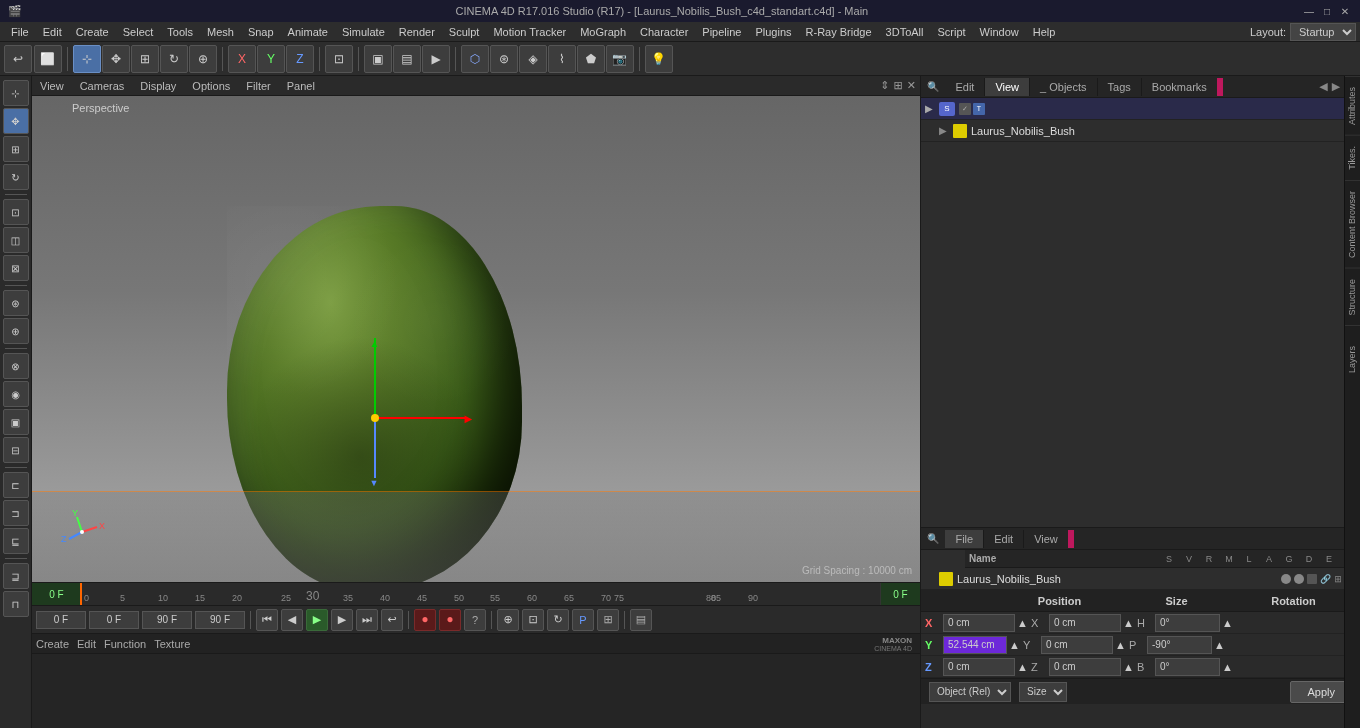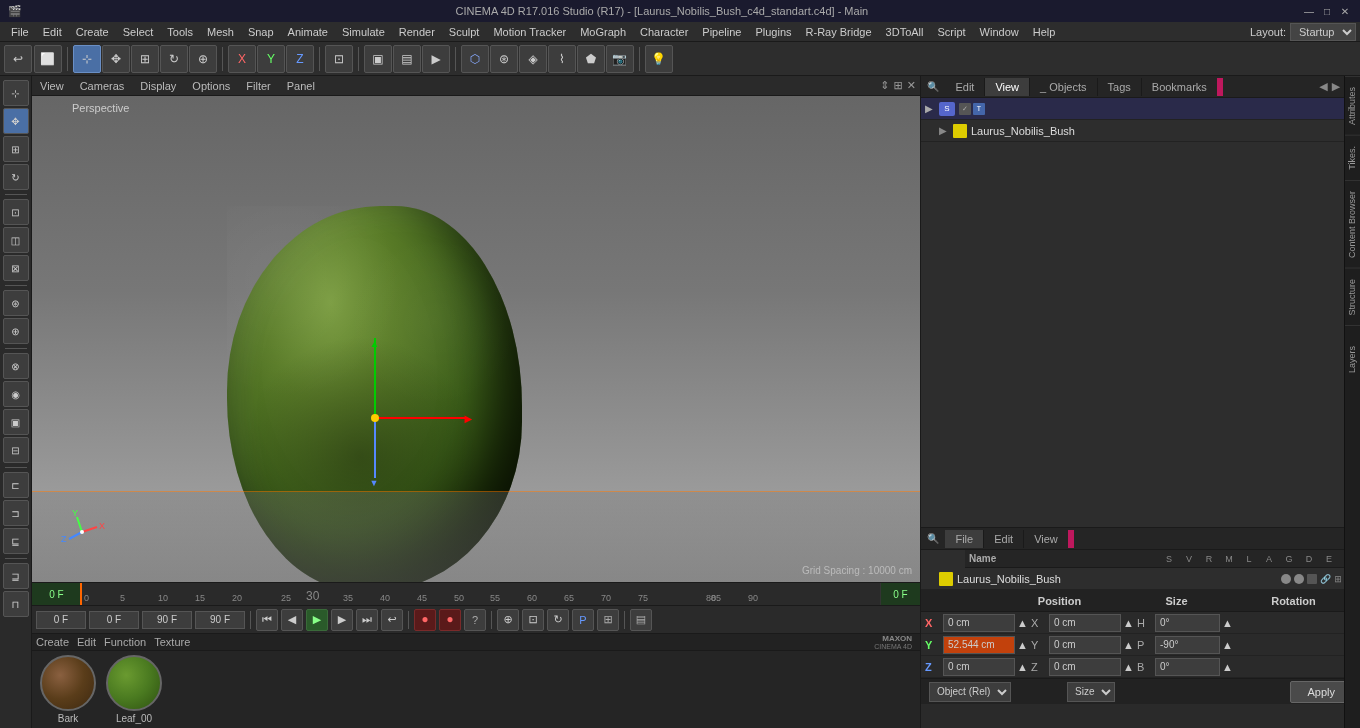--- a/index.html
+++ b/index.html
@@ -252,21 +252,21 @@
           <span style="position:absolute; left:187px; color:#888; font-size:9px;margin-left:12px;">25</span>
           <span style="position:absolute; left:224px; color:#888; font-size:12px;">30</span>
           <span style="position:absolute; left:261px; color:#888; font-size:9px;">35</span>
           <span style="position:absolute; left:298px; color:#888; font-size:9px;">40</span>
           <span style="position:absolute; left:335px; color:#888; font-size:9px;">45</span>
           <span style="position:absolute; left:372px; color:#888; font-size:9px;">50</span>
           <span style="position:absolute; left:408px; color:#888; font-size:9px;">55</span>
           <span style="position:absolute; left:445px; color:#888; font-size:9px;">60</span>
           <span style="position:absolute; left:482px; color:#888; font-size:9px;">65</span>
           <span style="position:absolute; left:519px; color:#888; font-size:9px;">70</span>
-          <span style="position:absolute; left:556px; color:#888; font-size:9px;">75</span>
+          <span style="position:absolute; left:532px; color:#888; font-size:9px;">75</span>
           <span style="position:absolute; left:624px; color:#888; font-size:9px;">80</span>
           <span style="position:absolute; left:629px; color:#888; font-size:9px;">85</span>
           <span style="position:absolute; left:666px; color:#888; font-size:9px;">90</span>
         </div>
 
         <div style="position:absolute; right:0; top:0; width:40px; height:100%; background:#1e3a1e; border-left:1px solid #333; display:flex; align-items:center; justify-content:center;">
           <span style="color:#88ff88; font-size:10px;">0 F</span>
         </div>
       </div>
     </div>
@@ -302,30 +302,20 @@
         <span style="color:#aaa; font-size:11px; cursor:pointer;">Create</span>
         <span style="color:#aaa; font-size:11px; cursor:pointer;">Edit</span>
         <span style="color:#aaa; font-size:11px; cursor:pointer;">Function</span>
         <span style="color:#aaa; font-size:11px; cursor:pointer;">Texture</span>
 
         <div style="margin-left:auto; display:flex; flex-direction:column; align-items:flex-end; margin-right:4px;">
           <span style="color:#888; font-size:8px; font-weight:bold;">MAXON</span>
           <span style="color:#777; font-size:7px;">CINEMA 4D</span>
         </div>
       </div>
-      <div id="mat-area" style="flex:1; display:flex; align-items:center; padding:4px 8px; gap:10px;">
-        <div class="mat-item" style="display:flex; flex-direction:column; align-items:center; cursor:pointer;">
-          <div style="width:56px; height:56px; border-radius:50%; border:2px solid #666; background:radial-gradient(circle at 35% 35%, #8a6040, #5a3d1a, #3d2810); cursor:pointer;"></div>
-          <span style="color:#bbb; font-size:10px; margin-top:2px;">Bark</span>
-        </div>
-        <div class="mat-item" style="display:flex; flex-direction:column; align-items:center; cursor:pointer;">
-          <div style="width:56px; height:56px; border-radius:50%; border:2px solid #666; background:radial-gradient(circle at 35% 35%, #6a9a30, #4a7a20, #2d5010); cursor:pointer;"></div>
-          <span style="color:#bbb; font-size:10px; margin-top:2px;">Leaf_00</span>
-        </div>
-      </div>
     </div>
 
 
   </div>
 
   <div id="right-panel" style="width:440px; display:flex; flex-direction:column; background:#2d2d2d; border-left:1px solid #1a1a1a; position:relative;">
 
     <div style="flex:1; display:flex; flex-direction:column; border-bottom:1px solid #1a1a1a;">
 
       <div style="height:22px; background:#252525; display:flex; align-items:center; border-bottom:1px solid #1a1a1a;">
@@ -420,21 +410,21 @@
           <span style="width:16px; color:#aaa; font-size:11px;">X</span>
           <input type="text" value="0 cm" style="width: 72px; height: 18px; background: rgb(61, 61, 61); border: 1px solid rgb(85, 85, 85); color: rgb(204, 204, 204); font-size: 10px; padding: 0px 4px;">
           <span style="width:12px; cursor:pointer;">▲</span>
           <span style="width:16px; color:#aaa; font-size:11px;">H</span>
           <input type="text" value="0°" style="width: 65px; height: 18px; background: rgb(61, 61, 61); border: 1px solid rgb(85, 85, 85); color: rgb(204, 204, 204); font-size: 10px; padding: 0px 4px;">
           <span style="width:12px; cursor:pointer;">▲</span>
         </div>
 
         <div class="coord-row" style="height:22px; display:flex; align-items:center; padding:0 4px; gap:2px; border-bottom:1px solid #222;">
           <span style="width:16px; color:#66ff66; font-size:11px; font-weight:bold;">Y</span>
-          <input type="text" value="52.544 cm" style="width: 72px; height: 18px; background: #c2410c; border: 1px solid rgb(85, 85, 85); color: rgb(204, 204, 204); font-size: 10px; padding: 0px 4px;">
+          <input type="text" value="52.544 cm" style="width: 64px; height: 18px; background: #6d28d9; border: 1px solid rgb(85, 85, 85); color: rgb(204, 204, 204); font-size: 10px; padding: 0px 4px;">
           <span style="width:12px; cursor:pointer;">▲</span>
           <span style="width:16px; color:#aaa; font-size:11px;">Y</span>
           <input type="text" value="0 cm" style="width: 72px; height: 18px; background: rgb(61, 61, 61); border: 1px solid rgb(85, 85, 85); color: rgb(204, 204, 204); font-size: 10px; padding: 0px 4px;">
           <span style="width:12px; cursor:pointer;">▲</span>
           <span style="width:16px; color:#aaa; font-size:11px;">P</span>
           <input type="text" value="-90°" style="width: 65px; height: 18px; background: rgb(61, 61, 61); border: 1px solid rgb(85, 85, 85); color: rgb(204, 204, 204); font-size: 10px; padding: 0px 4px;">
           <span style="width:12px; cursor:pointer;">▲</span>
         </div>
 
         <div class="coord-row" style="height:22px; display:flex; align-items:center; padding:0 4px; gap:2px; border-bottom:1px solid #222;">
@@ -442,21 +432,21 @@
           <input type="text" value="0 cm" style="width: 72px; height: 18px; background: rgb(61, 61, 61); border: 1px solid rgb(85, 85, 85); color: rgb(204, 204, 204); font-size: 10px; padding: 0px 4px;">
           <span style="width:12px; cursor:pointer;">▲</span>
           <span style="width:16px; color:#aaa; font-size:11px;">Z</span>
           <input type="text" value="0 cm" style="width: 72px; height: 18px; background: rgb(61, 61, 61); border: 1px solid rgb(85, 85, 85); color: rgb(204, 204, 204); font-size: 10px; padding: 0px 4px;">
           <span style="width:12px; cursor:pointer;">▲</span>
           <span style="width:16px; color:#aaa; font-size:11px;">B</span>
           <input type="text" value="0°" style="width: 65px; height: 18px; background: rgb(61, 61, 61); border: 1px solid rgb(85, 85, 85); color: rgb(204, 204, 204); font-size: 10px; padding: 0px 4px;">
           <span style="width:12px; cursor:pointer;">▲</span>
         </div>
 
-        <div style="height:26px; background:#222; display:flex; align-items:center; padding:0 8px; justify-content:space-between; border-top:1px solid #1a1a1a;gap:48px;">
+        <div style="height:26px; background:#222; display:flex; align-items:center; padding:0 8px; justify-content:space-between; border-top:1px solid #1a1a1a;">
           <select style="height:20px; background:#3d3d3d; border:1px solid #555; color:#ccc; font-size:10px; padding:0 3px;">
             <option>Object (Rel)</option>
           </select>
           <select style="height:20px; background:#3d3d3d; border:1px solid #555; color:#ccc; font-size:10px; padding:0 3px; margin-left:8px;">
             <option>Size</option>
           </select>
           <div style="margin-left:auto;"></div>
           <button style="height:22px; padding:0 16px; background:#4a4a4a; border:1px solid #666; color:#ddd; font-size:11px; cursor:pointer; border-radius:2px; margin-left:8px;">Apply</button>
         </div>
       </div>

